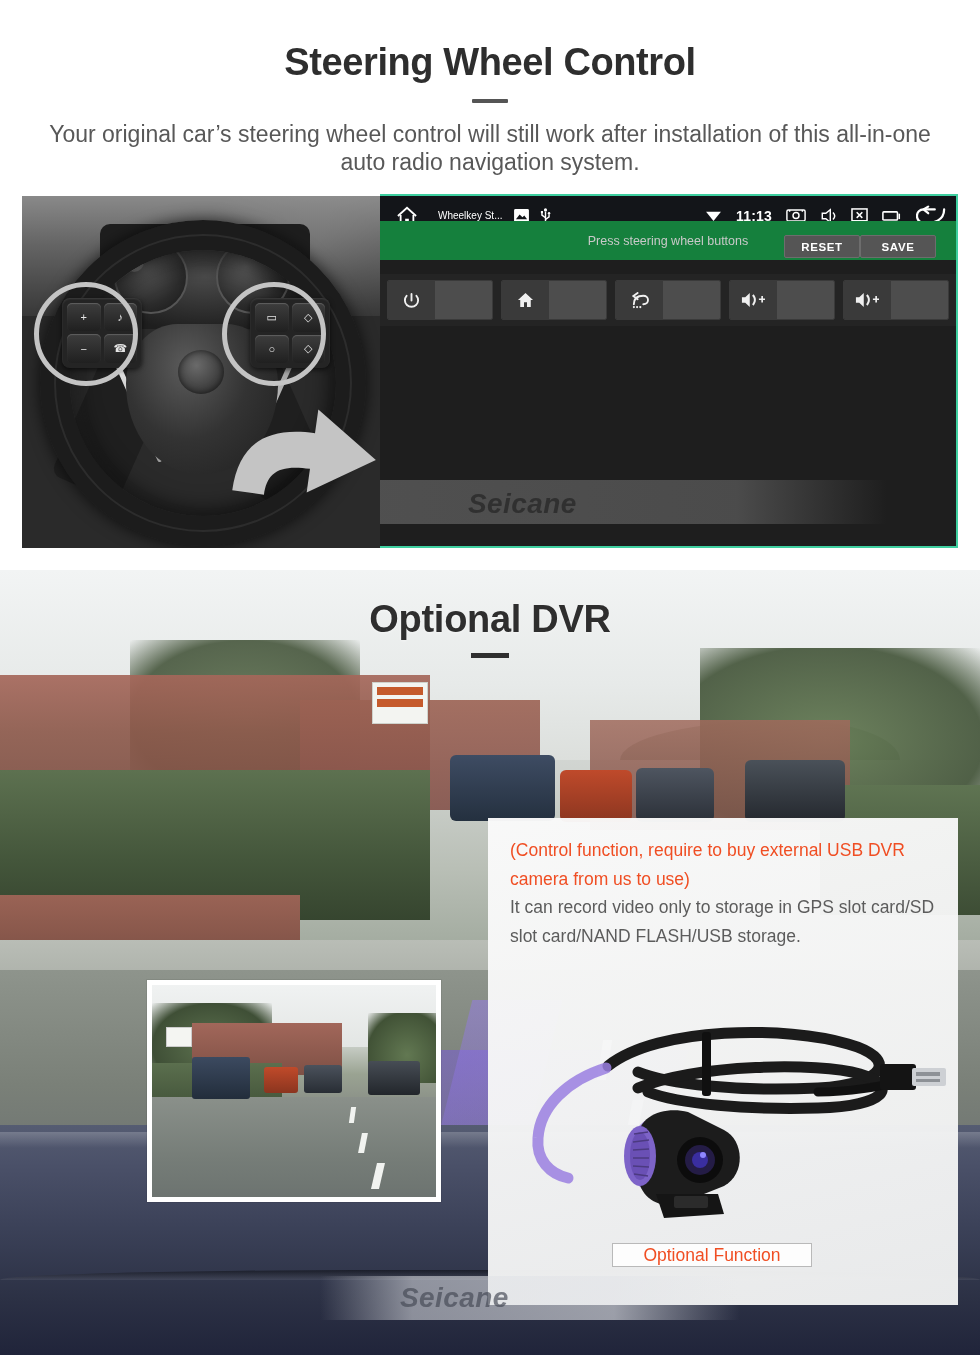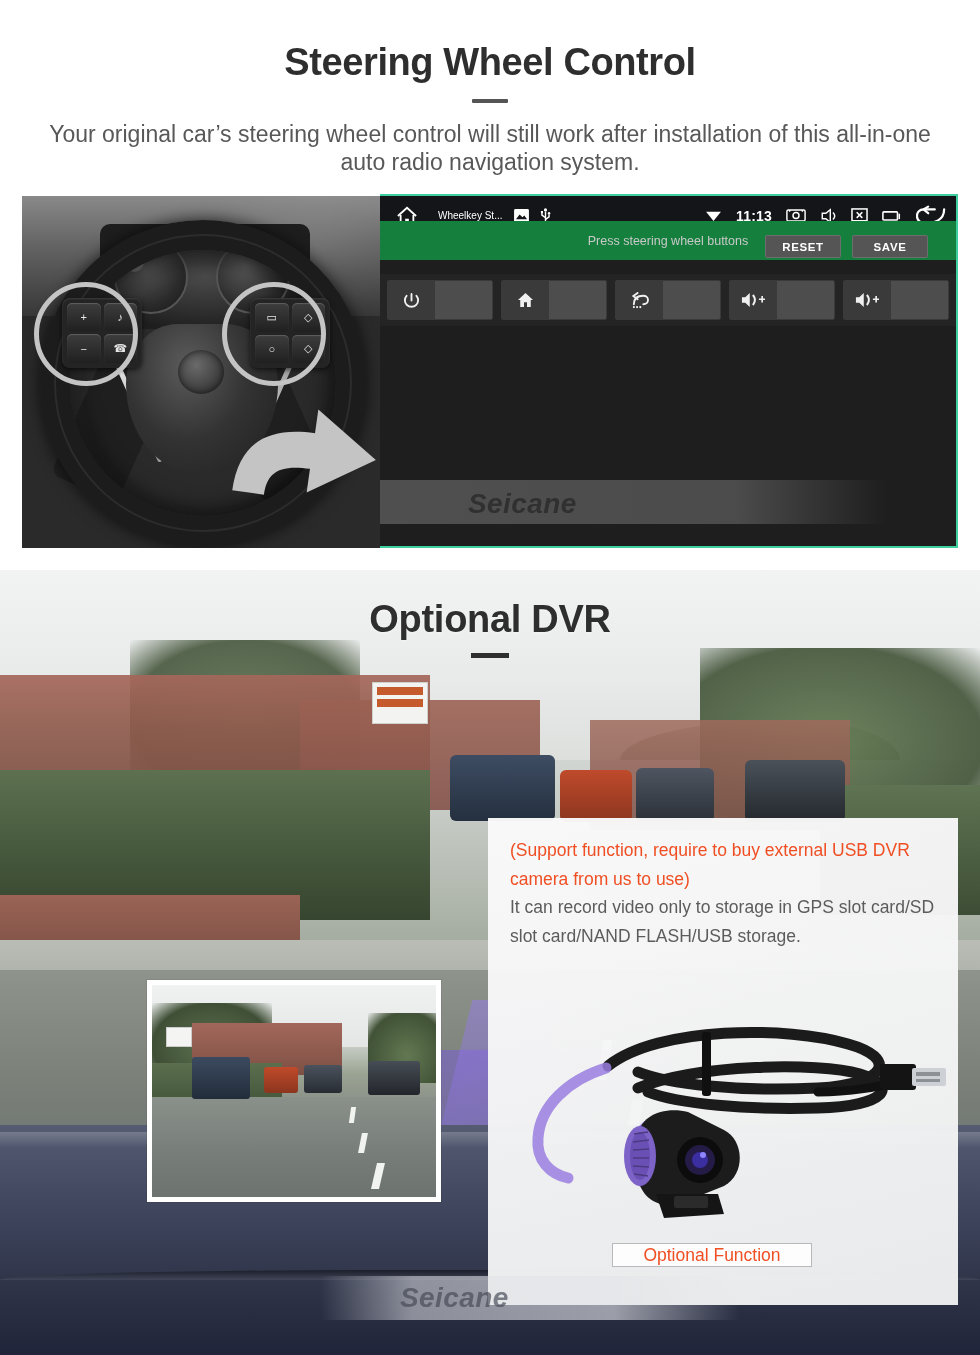--- a/index.html
+++ b/index.html
@@ -161,21 +161,21 @@
 
   .toolbar {
     position: absolute; left: 0; top: 25px; right: 0; height: 39px;
     background: #15803d;
     display: flex; align-items: center;
   }
   .toolbar-hint {
     position: absolute; left: 0; right: 0; text-align: center;
     font-size: 12.5px; color: #c9c9c9;
   }
-  .tb-btns { margin-left: auto; display: flex; gap: 11px; padding-right: 28px; z-index: 2; margin-top: 12px; }
+  .tb-btns { margin-left: auto; display: flex; padding-right: 20px; z-index: 2; margin-top: 12px; }
   .tb-btn {
     width: 76px; height: 23px; background: #555; border: 1px solid #6d6d6d;
     color: #fff; font-size: 11.5px; font-weight: bold; letter-spacing: .6px;
     display: flex; align-items: center; justify-content: center;
     border-radius: 2px;
   }
   .keyrow {
     position: absolute; left: 0; top: 78px; right: 0; height: 52px;
     display: flex; gap: 8px; padding: 6px 7px; background: #242424;
   }
@@ -575,21 +575,21 @@
     <div class="i-car i-c1"></div>
     <div class="i-car i-c2"></div>
     <div class="i-car i-c3"></div>
     <div class="i-car i-c4"></div>
     <div class="i-lane i-l1"></div>
     <div class="i-lane i-l2"></div>
     <div class="i-lane i-l3"></div>
   </div>
 
   <div class="panel">
-    <p class="p-orange">(Support function, require to buy external USB DVR camera from us to use)</p>
+    <p class="p-orange">(Control function, require to buy external USB DVR camera from us to use)</p>
     <p class="p-gray">It can record video only to storage in GPS slot card/SD slot card/NAND FLASH/USB storage.</p>
 
     <div class="dvr">
       <svg width="470" height="250" viewBox="0 0 470 250">
 
         <g fill="none" stroke="#1b1b1b" stroke-width="11" stroke-linecap="round">
           <path d="M120 78 C170 38 300 38 360 56 C410 70 400 96 330 100 C250 104 180 96 150 84"></path>
           <path d="M150 100 C210 76 330 74 372 86 C412 98 398 118 330 120 C260 122 190 116 160 104"></path>
         </g>
         <g fill="none" stroke="#111" stroke-width="9" stroke-linecap="round">

